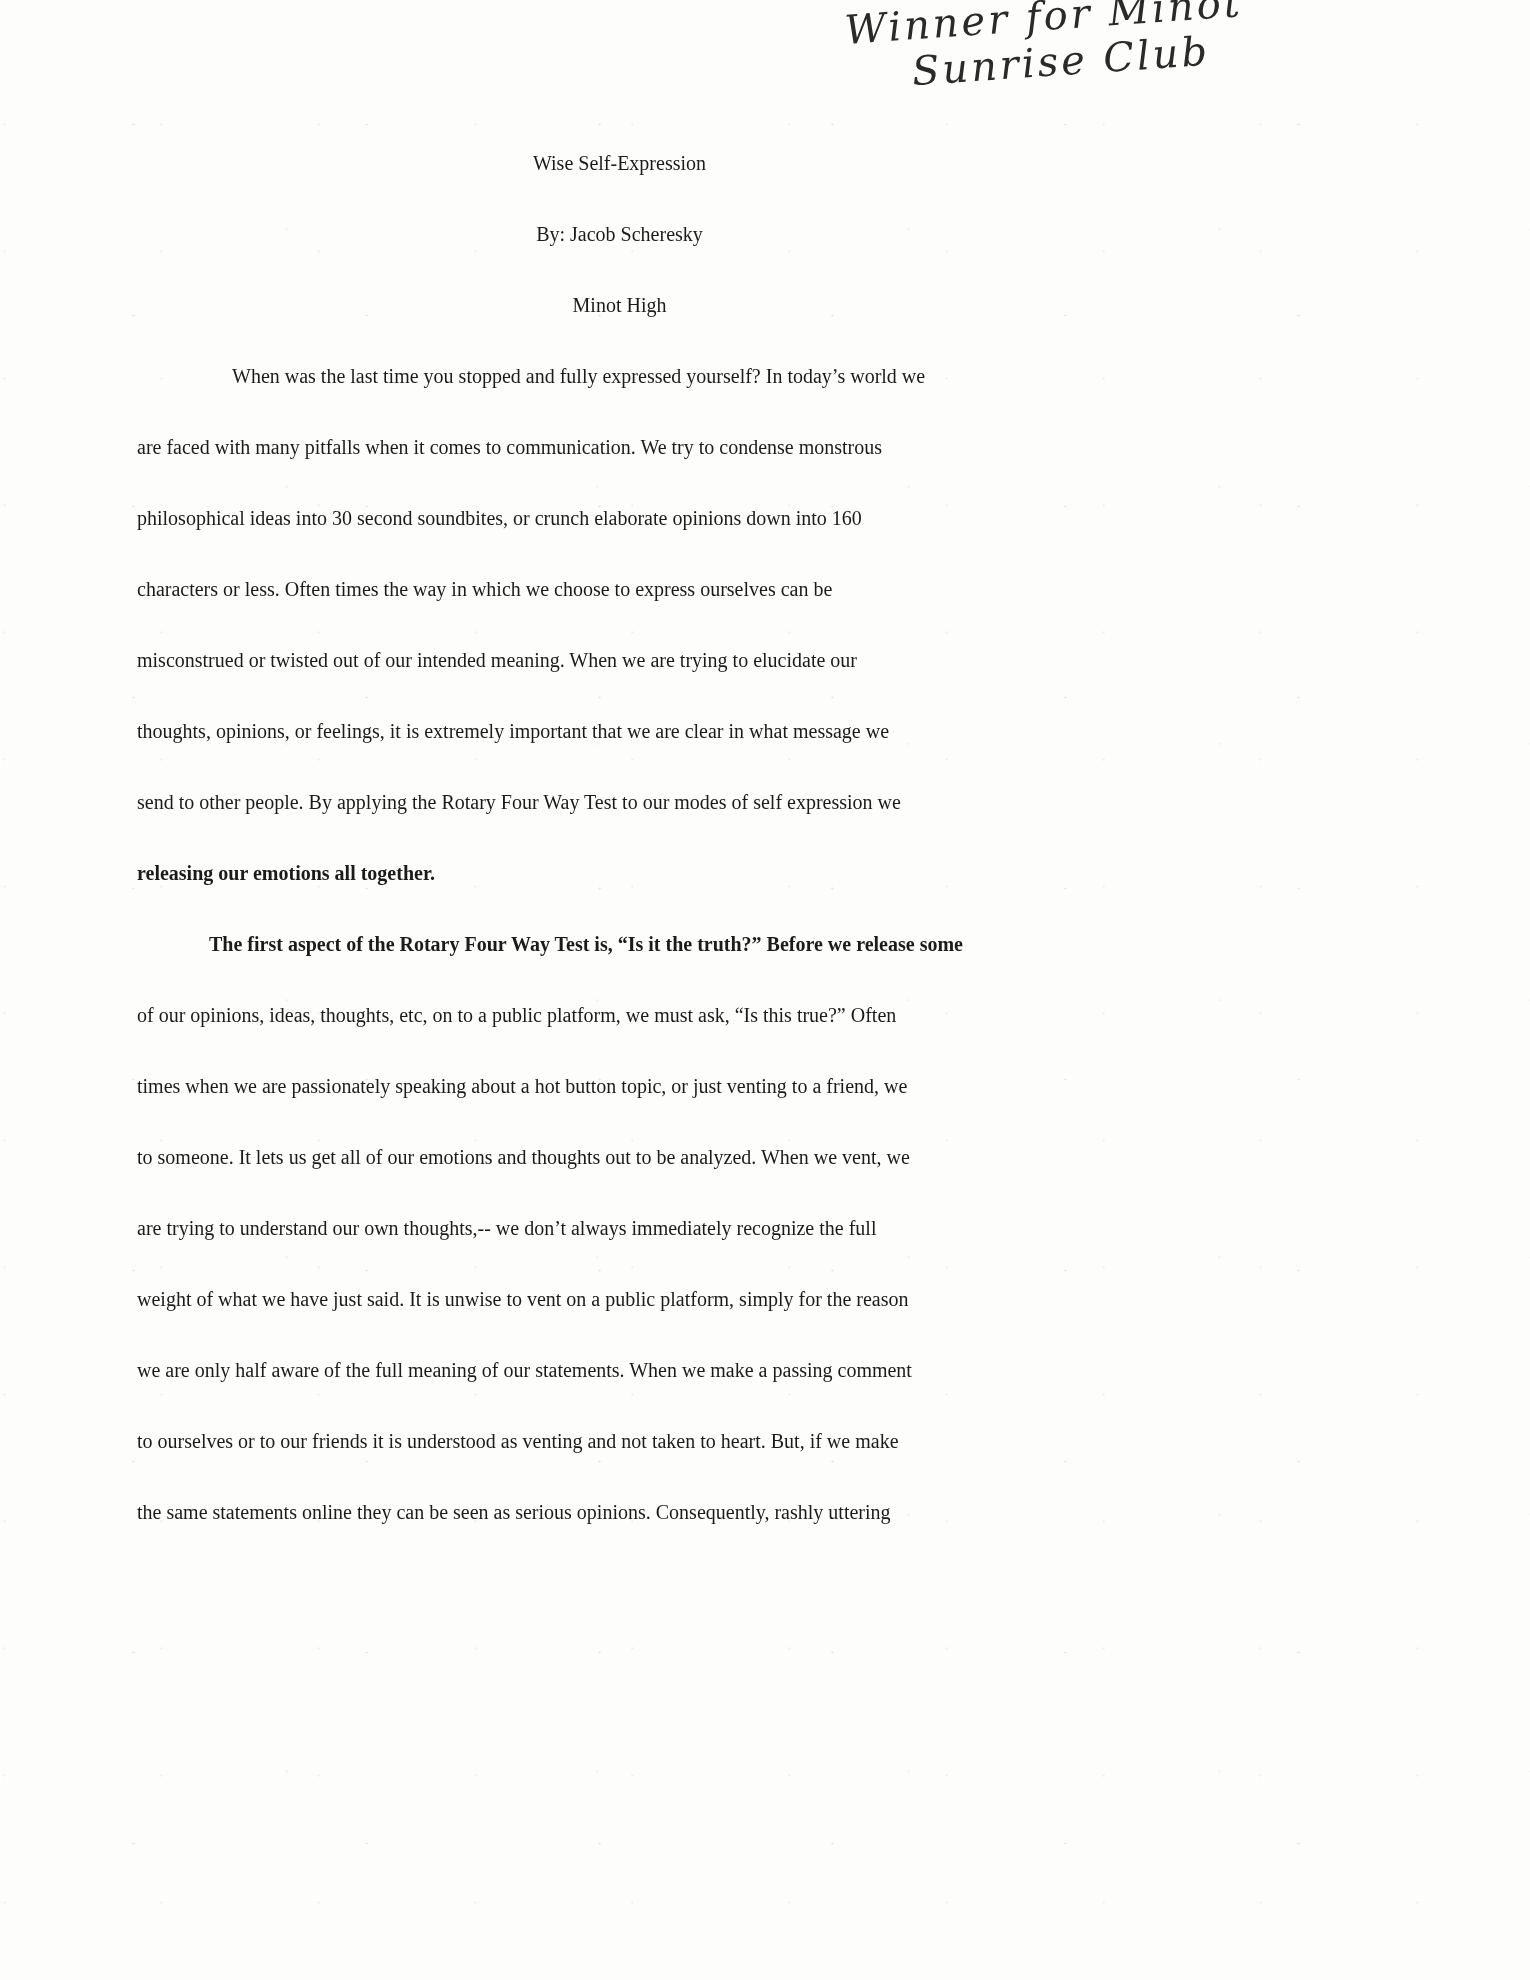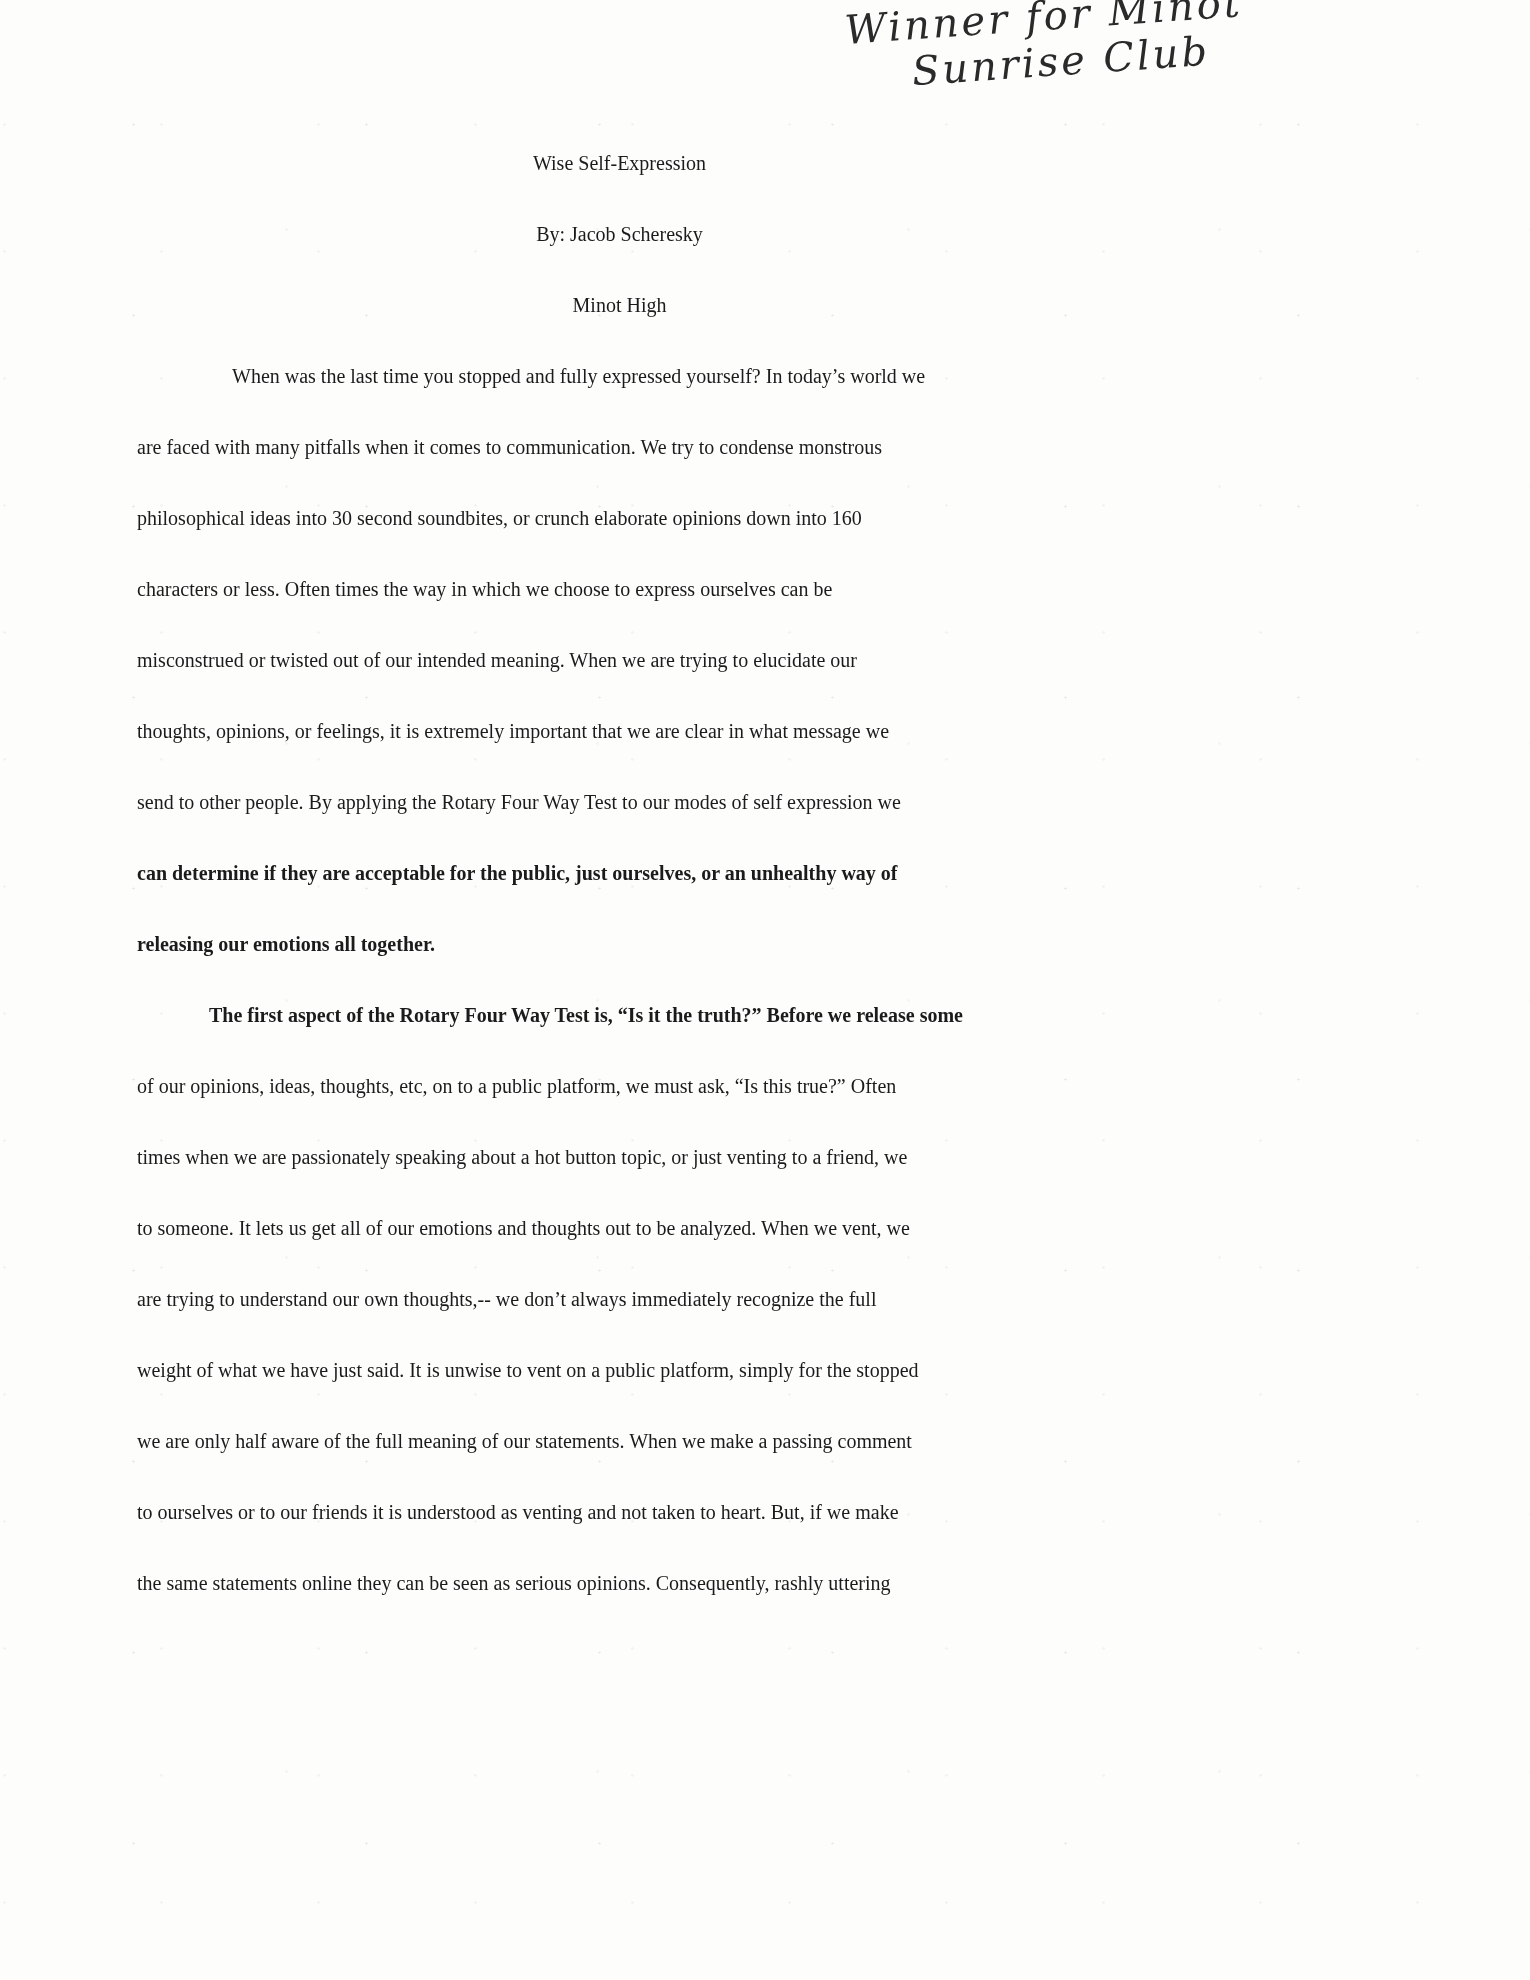--- a/index.html
+++ b/index.html
@@ -64,27 +64,26 @@
     <div class="line center">By: Jacob Scheresky</div>
     <div class="line center">Minot High</div>
     <div id="essay-body">
         <div class="line indent-lg">When was the last time you stopped and fully expressed yourself? In today’s world we</div>
         <div class="line">are faced with many pitfalls when it comes to communication. We try to condense monstrous</div>
         <div class="line">philosophical ideas into 30 second soundbites, or crunch elaborate opinions down into 160</div>
         <div class="line">characters or less. Often times the way in which we choose to express ourselves can be</div>
         <div class="line">misconstrued or twisted out of our intended meaning. When we are trying to elucidate our</div>
         <div class="line">thoughts, opinions, or feelings, it is extremely important that we are clear in what message we</div>
         <div class="line">send to other people. By applying the Rotary Four Way Test to our modes of self expression we</div>
-        <div class="line bold">can determine if they are acceptable for the public, just ourselves, or an unhealthy way of</div>
         <div class="line bold">releasing our emotions all together.</div>
         <div class="line bold indent-sm">The first aspect of the Rotary Four Way Test is, “Is it the truth?” Before we release some</div>
         <div class="line">of our opinions, ideas, thoughts, etc, on to a public platform, we must ask, “Is this true?” Often</div>
         <div class="line">times when we are passionately speaking about a hot button topic, or just venting to a friend, we</div>
         <div class="line">to someone. It lets us get all of our emotions and thoughts out to be analyzed. When we vent, we</div>
         <div class="line">are trying to understand our own thoughts,-- we don’t always immediately recognize the full</div>
-        <div class="line">weight of what we have just said. It is unwise to vent on a public platform, simply for the stopped</div>
+        <div class="line">weight of what we have just said. It is unwise to vent on a public platform, simply for the reason</div>
         <div class="line">we are only half aware of the full meaning of our statements. When we make a passing comment</div>
         <div class="line">to ourselves or to our friends it is understood as venting and not taken to heart. But, if we make</div>
         <div class="line">the same statements online they can be seen as serious opinions. Consequently, rashly uttering</div>
       </div>
   </div>
 
 </div>
 
 </body></html>

